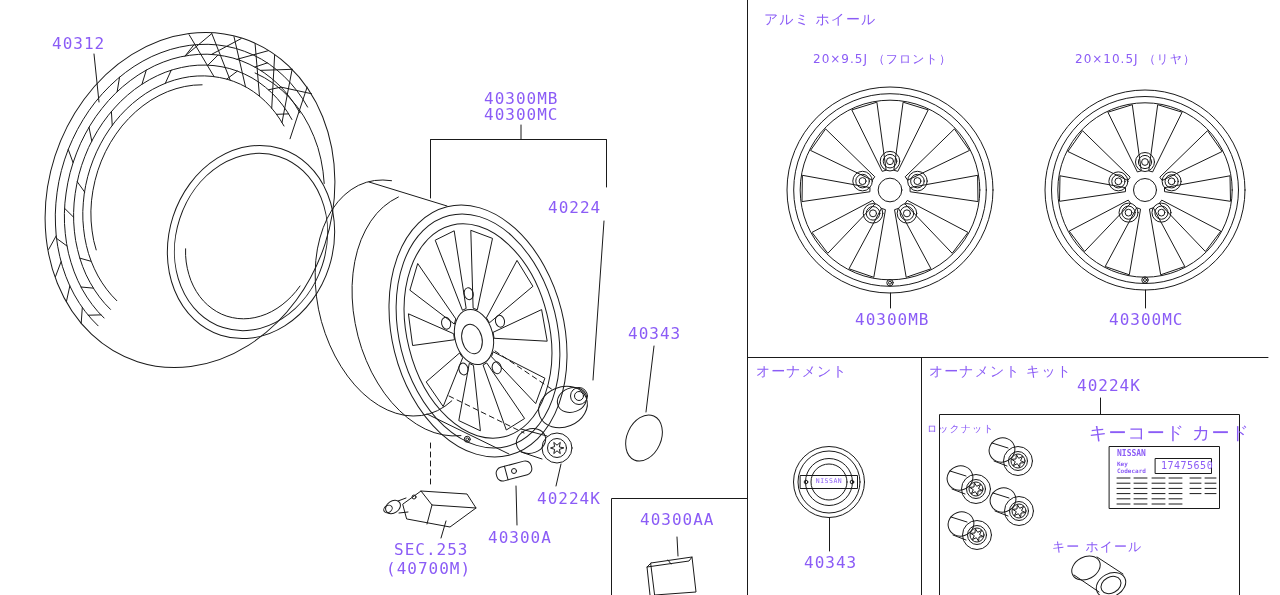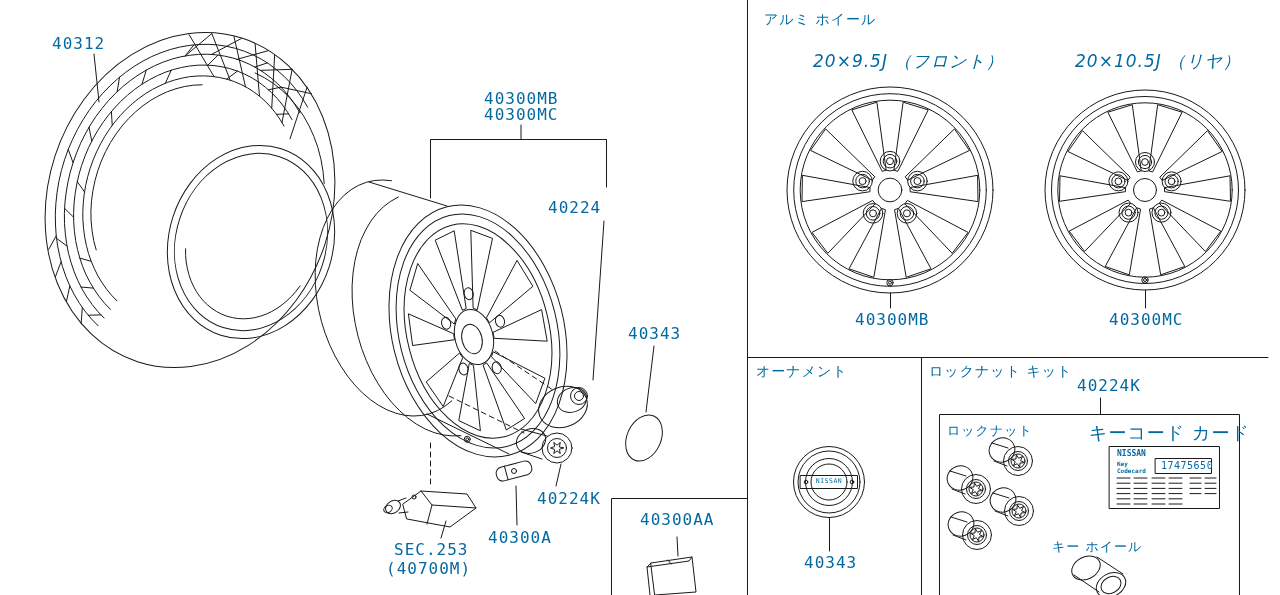--- a/index.html
+++ b/index.html
@@ -1,25 +1,25 @@
 <!DOCTYPE html>
 <html><head>
 <meta charset="utf-8">
 <style>
   html,body{margin:0;padding:0;background:#fff;}
   #canvas{position:relative;width:1280px;height:595px;background:#ffffff;overflow:hidden;
           font-family:"DejaVu Sans","Liberation Sans",sans-serif;}
   #art{position:absolute;left:0;top:0;}
   #art *{fill:none;stroke-width:1;stroke-linecap:round;stroke-linejoin:round;}
   #art .dash{stroke-dasharray:5 4;}
-  .lbl{position:absolute;color:#0369a1;white-space:pre;line-height:1;
+  .lbl{position:absolute;color:#8b5cf6;white-space:pre;line-height:1;
        font-family:"DejaVu Sans Mono","Liberation Mono",monospace;
        font-size:16px;letter-spacing:1px;}
   .jp{font-family:"DejaVu Sans","Liberation Sans",sans-serif;font-size:14px;letter-spacing:1px;}
-  .size{font-size:17px;font-style:italic;}
+  .size{font-size:12px;}
   .tiny{font-size:8px;letter-spacing:0;}
   .micro{font-size:6px;letter-spacing:0;}
   .cardnum{font-size:10px;letter-spacing:0.5px;}
   .caplogo{font-size:6.5px;letter-spacing:0.5px;width:36px;text-align:center;}
   .b{font-weight:bold;}
 </style>
 </head>
 <body>
 
 <div id="canvas">
@@ -295,22 +295,22 @@
   <div class="lbl jp" style="left:764px;top:12px">アルミ ホイール</div>
   <div class="lbl jp size" style="left:813px;top:53px">20×9.5J （フロント）</div>
   <div class="lbl jp size" style="left:1075px;top:53px">20×10.5J （リヤ）</div>
   <div class="lbl" style="left:855px;top:312px">40300MB</div>
   <div class="lbl" style="left:1109px;top:312px">40300MC</div>
 
   <div class="lbl jp" style="left:756px;top:364px">オーナメント</div>
   <div class="lbl caplogo" style="left:811px;top:478px">NISSAN</div>
   <div class="lbl" style="left:804px;top:555px">40343</div>
 
-  <div class="lbl jp" style="left:929px;top:364px">ロックナット キット</div>
+  <div class="lbl jp" style="left:929px;top:364px">オーナメント キット</div>
   <div class="lbl" style="left:1077px;top:378px">40224K</div>
-  <div class="lbl jp" style="left:947px;top:424px;font-size:13px">ロックナット</div>
+  <div class="lbl jp" style="left:927px;top:424px;font-size:10px">ロックナット</div>
   <div class="lbl jp" style="left:1089px;top:424px;font-size:18px">キーコード カード</div>
   <div class="lbl jp" style="left:1052px;top:540px;font-size:13px">キー ホイール</div>
   <div class="lbl tiny b" style="left:1117px;top:450px">NISSAN</div>
   <div class="lbl micro b" style="left:1117px;top:461px">Key</div>
   <div class="lbl micro b" style="left:1117px;top:468px">Codecard</div>
   <div class="lbl cardnum" style="left:1161px;top:461px">17475650</div>
 </div>
 
 </body></html>

